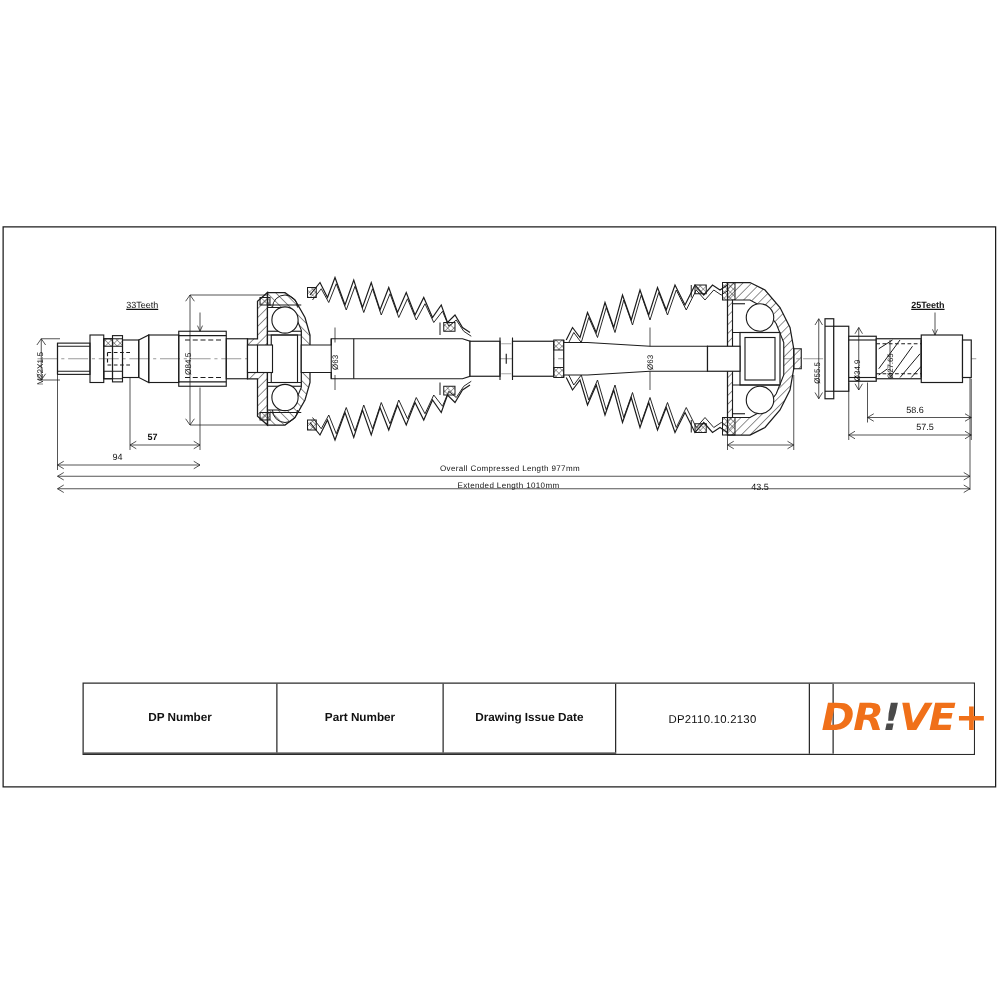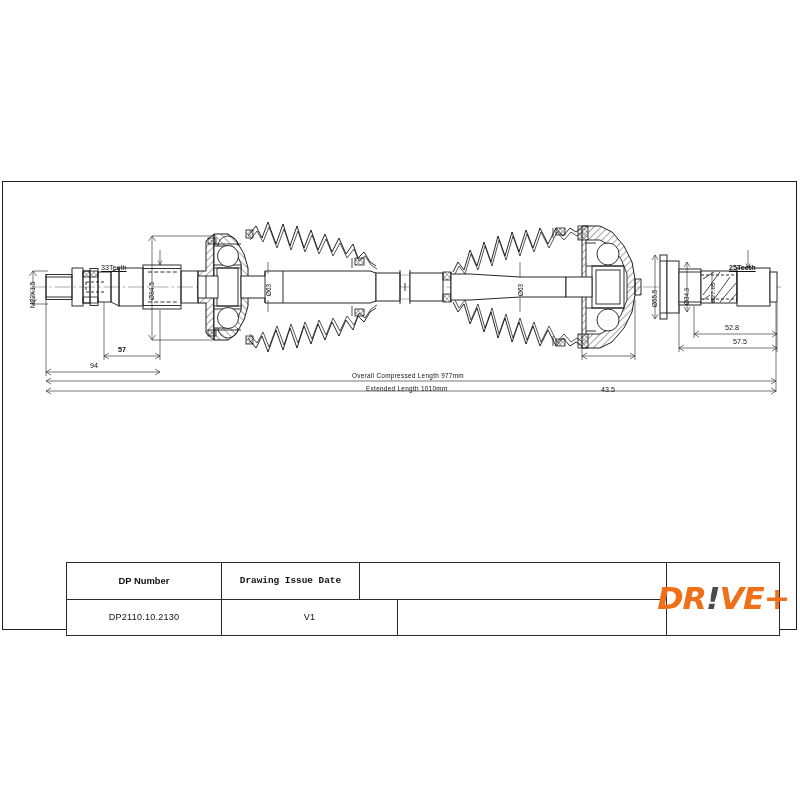--- a/index.html
+++ b/index.html
@@ -17,43 +17,42 @@
     width:795px;height:449px;
     border:1.6px solid #1c1c1c;
     box-sizing:border-box;
     background:#fff;
   }
   svg.draw{position:absolute;left:0;top:0;width:800px;height:800px;pointer-events:none;}
 
   
   .titleblock{
     position:absolute;
-    left:66px;top:562px;
-    width:714px;height:74px;
+    left:66px;top:546px;
+    width:714px;height:58px;
     border:1.4px solid #2b2b2b;
     box-sizing:border-box;
     display:flex;
-    flex-direction:column;
     background:#fff;
   }
   .tb-row{display:flex;flex:1 1 50%;}
   .tb-row.head{border-bottom:1.3px solid #2b2b2b;}
   .tb-cell{
     display:flex;align-items:center;justify-content:center;
     border-right:1.3px solid #2b2b2b;
     box-sizing:border-box;
     font-size:9.2px;
     color:#111;
     text-align:center;
     line-height:1.1;
   }
   .tb-cell.c1{width:155px;}
   .tb-cell.c2{width:133px;}
   .tb-cell.c3{width:176px;}
-  .tb-cell.c4{width:138px;font-family:Liberation Mono, monospace;}
+  .tb-cell.c4{width:138px;}
   .tb-cell.c5{flex:1;border-right:none;}
   .tb-row.head .tb-cell{font-weight:bold;font-size:9.4px;}
   .tb-row.body .tb-cell{font-weight:normal;font-size:9.1px;letter-spacing:.2px;}
   .logo{
     font-family:"DejaVu Sans", sans-serif;
     font-weight:bold;
     font-style:italic;
     font-size:30px;
     letter-spacing:-1px;
     color:#F07019;
@@ -76,21 +75,21 @@
   
   .dimtxt{
     position:absolute;
     font-family:"Liberation Sans", sans-serif;
     font-size:7.2px;
     color:#111;
     white-space:nowrap;
     line-height:1;
   }
   .dimtxt.vert{transform-origin:left top;}
-  .ul{text-decoration:underline;margin-top:24px;}
+  .ul{text-decoration:underline;}
   .centernote{
     position:absolute;
     font-size:6.4px;
     color:#111;
     white-space:nowrap;
     letter-spacing:.3px;
   }
 </style>
 </head>
 <body>
@@ -430,27 +429,28 @@
   <div class="dimtxt" style="left:601px;top:347px;margin-top:39px;">43.5</div>
 
   <div class="dimtxt vert" style="left:652px;top:307px;transform:rotate(-90deg);font-size:6.4px;">Ø55.5</div>
 
   <div class="dimtxt vert" style="left:684px;top:305px;transform:rotate(-90deg);font-size:6.4px;">Ø34.9</div>
 
   <div class="dimtxt vert" style="left:710px;top:303px;transform:rotate(-90deg);font-size:6.2px;">Ø27.65</div>
 
   <div class="dimtxt ul" style="left:729px;top:240px;font-weight:bold;">25Teeth</div>
 
-  <div class="dimtxt" style="left:725px;top:324px;">52.8</div>
+  <div class="dimtxt" style="left:725px;top:324px;">58.6</div>
 
   <div class="dimtxt" style="left:733px;top:338px;">57.5</div>
 
   <div class="titleblock">
     <div class="tb-row head">
       <div class="tb-cell c1">DP Number</div>
+      <div class="tb-cell c2">Part Number</div>
       <div class="tb-cell c4">Drawing Issue Date</div>
       <div class="tb-cell c5"></div>
     </div>
     <div class="tb-row body">
       <div class="tb-cell c1">DP2110.10.2130</div>
       <div class="tb-cell c3">V1</div>
       <div class="tb-cell c5"></div>
     </div>
 
     <div class="logo-merge">

